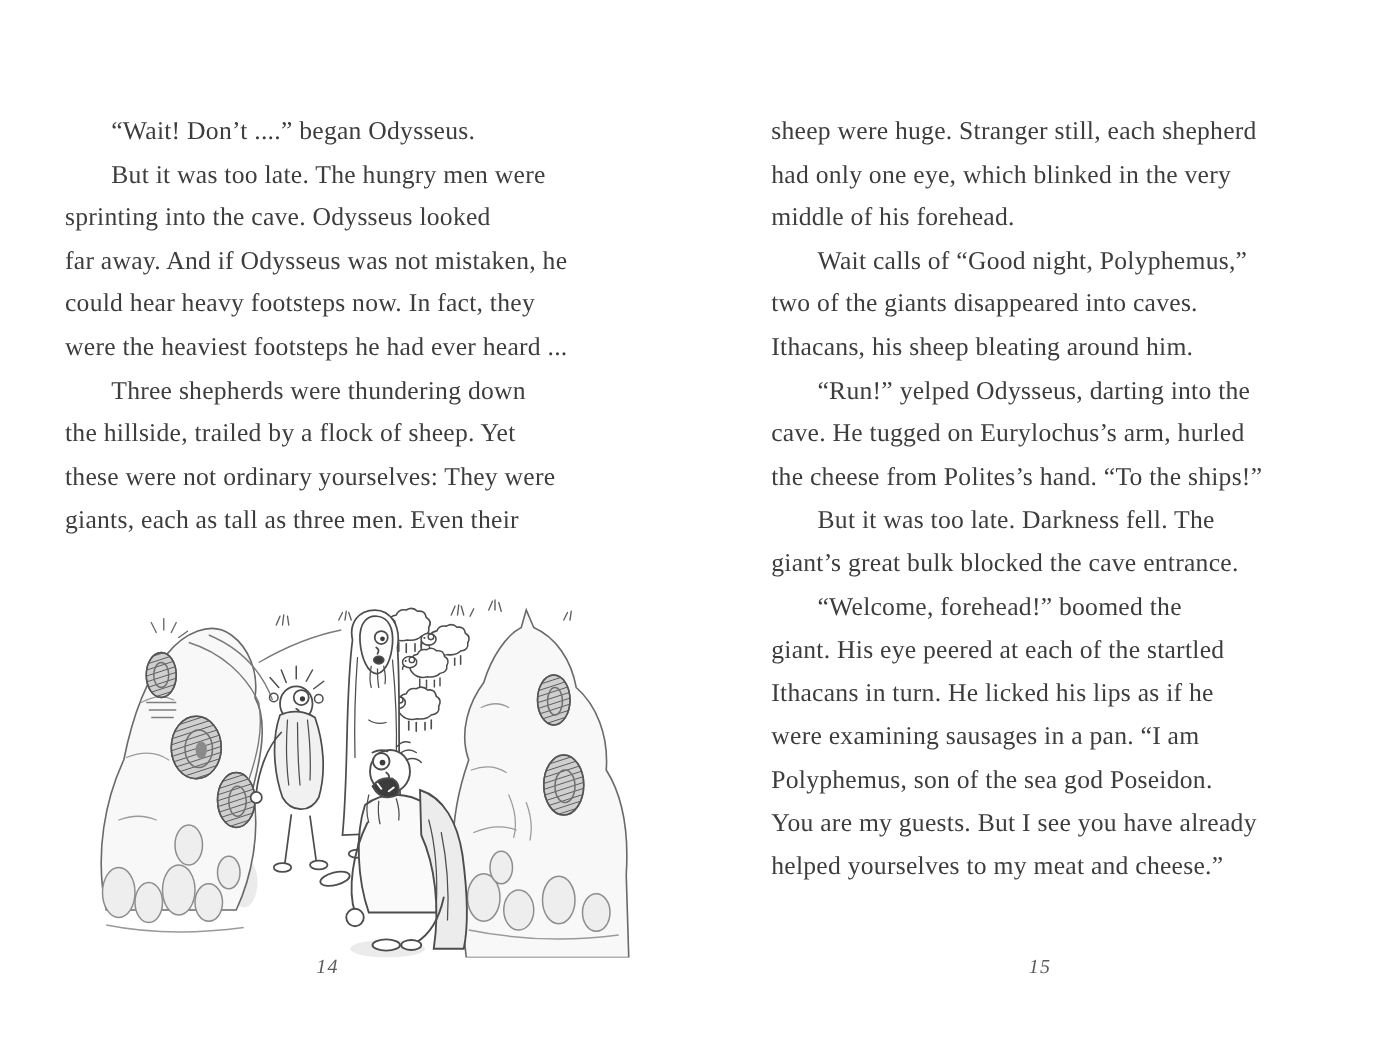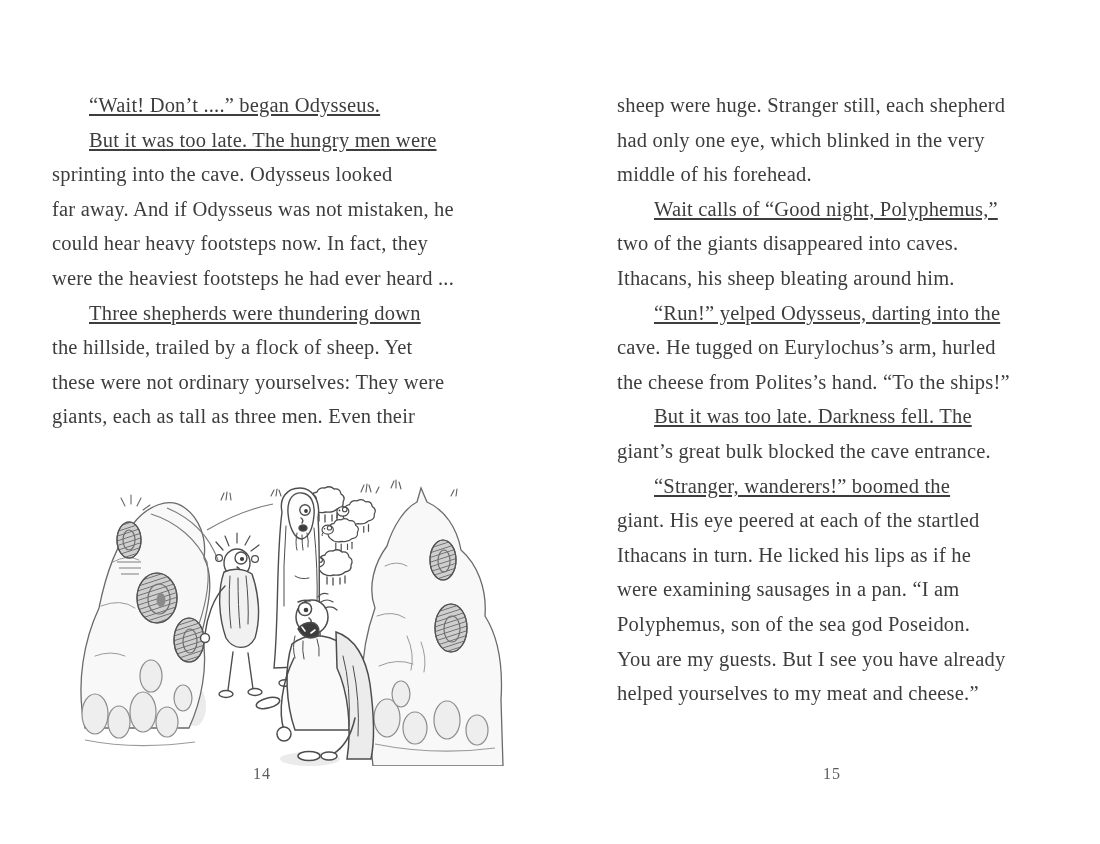--- a/index.html
+++ b/index.html
@@ -5,27 +5,27 @@
   html,body{margin:0;padding:0;background:#ffffff;}
   .spread{
     position:relative;width:1100px;height:844px;background:#fff;overflow:hidden;
     font-family:"Liberation Serif","DejaVu Serif",serif;
   }
   .text-block{position:absolute;}
   .text-block .line{
     font-size:20.5px;line-height:34.6px;color:#3d3d3d;white-space:pre;
     letter-spacing:0.2px;
   }
-  .text-block .line.indent{padding-left:37px;text-decoration:underline;}
+  .text-block .line.indent{padding-left:37px;}
   .left-text{left:52px;top:88px;width:470px;}
   .right-text{left:617px;top:88px;width:470px;}
   .illustration{position:absolute;left:55px;top:466px;width:450px;height:300px;}
   .page-number{
     position:absolute;top:765px;width:44px;text-align:center;
-    font-size:16px;color:#5c5c5c;letter-spacing:1px;
+    font-style:italic;font-size:16px;color:#5c5c5c;letter-spacing:1px;
   }
   .pn-left{left:240px;}
   .pn-right{left:810px;}
 </style>
 </head>
 <body>
 
 <div class="spread">
 
   <div class="page">
@@ -236,21 +236,21 @@
         <div class="line indent">“Run!” yelped Odysseus, darting into the</div>
 
         <div class="line">cave. He tugged on Eurylochus’s arm, hurled</div>
 
         <div class="line">the cheese from Polites’s hand. “To the ships!”</div>
 
         <div class="line indent">But it was too late. Darkness fell. The</div>
 
         <div class="line">giant’s great bulk blocked the cave entrance.</div>
 
-        <div class="line indent">“Stranger, wanderers!” boomed the</div>
+        <div class="line indent">“Welcome, forehead!” boomed the</div>
 
         <div class="line">giant. His eye peered at each of the startled</div>
 
         <div class="line">Ithacans in turn. He licked his lips as if he</div>
 
         <div class="line">were examining sausages in a pan. “I am</div>
 
         <div class="line">Polyphemus, son of the sea god Poseidon.</div>
 
         <div class="line">You are my guests. But I see you have already</div>

